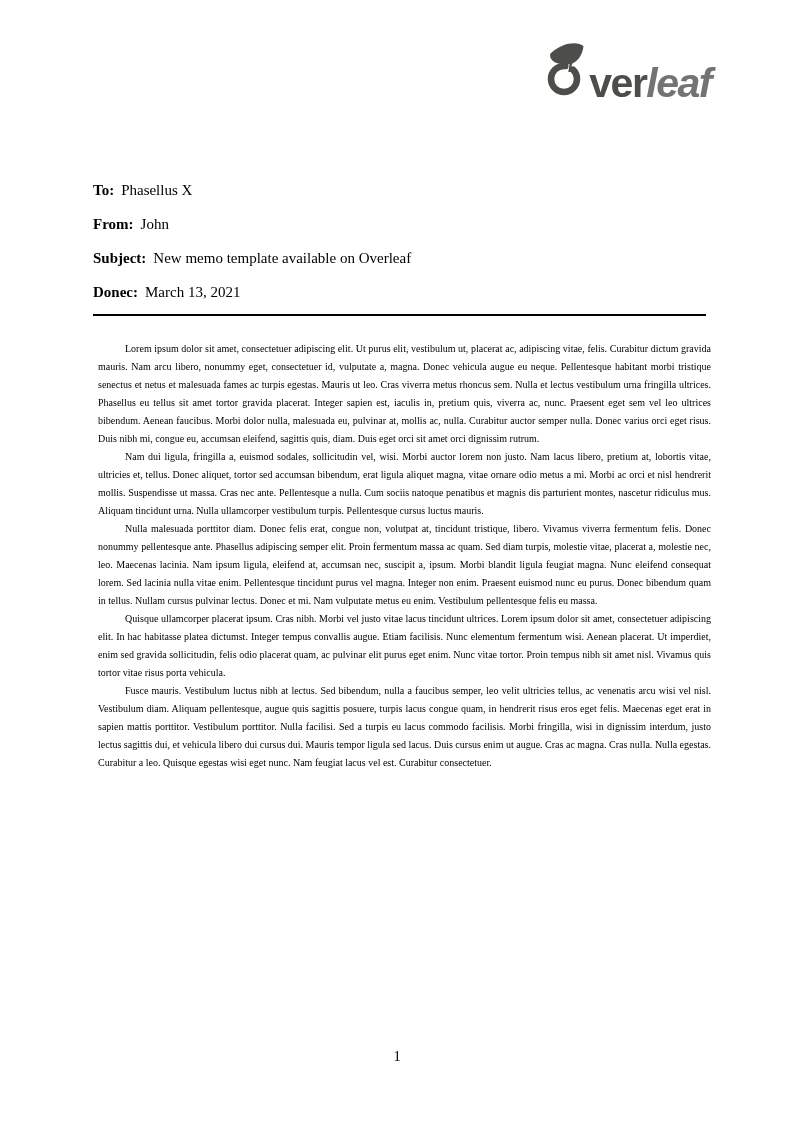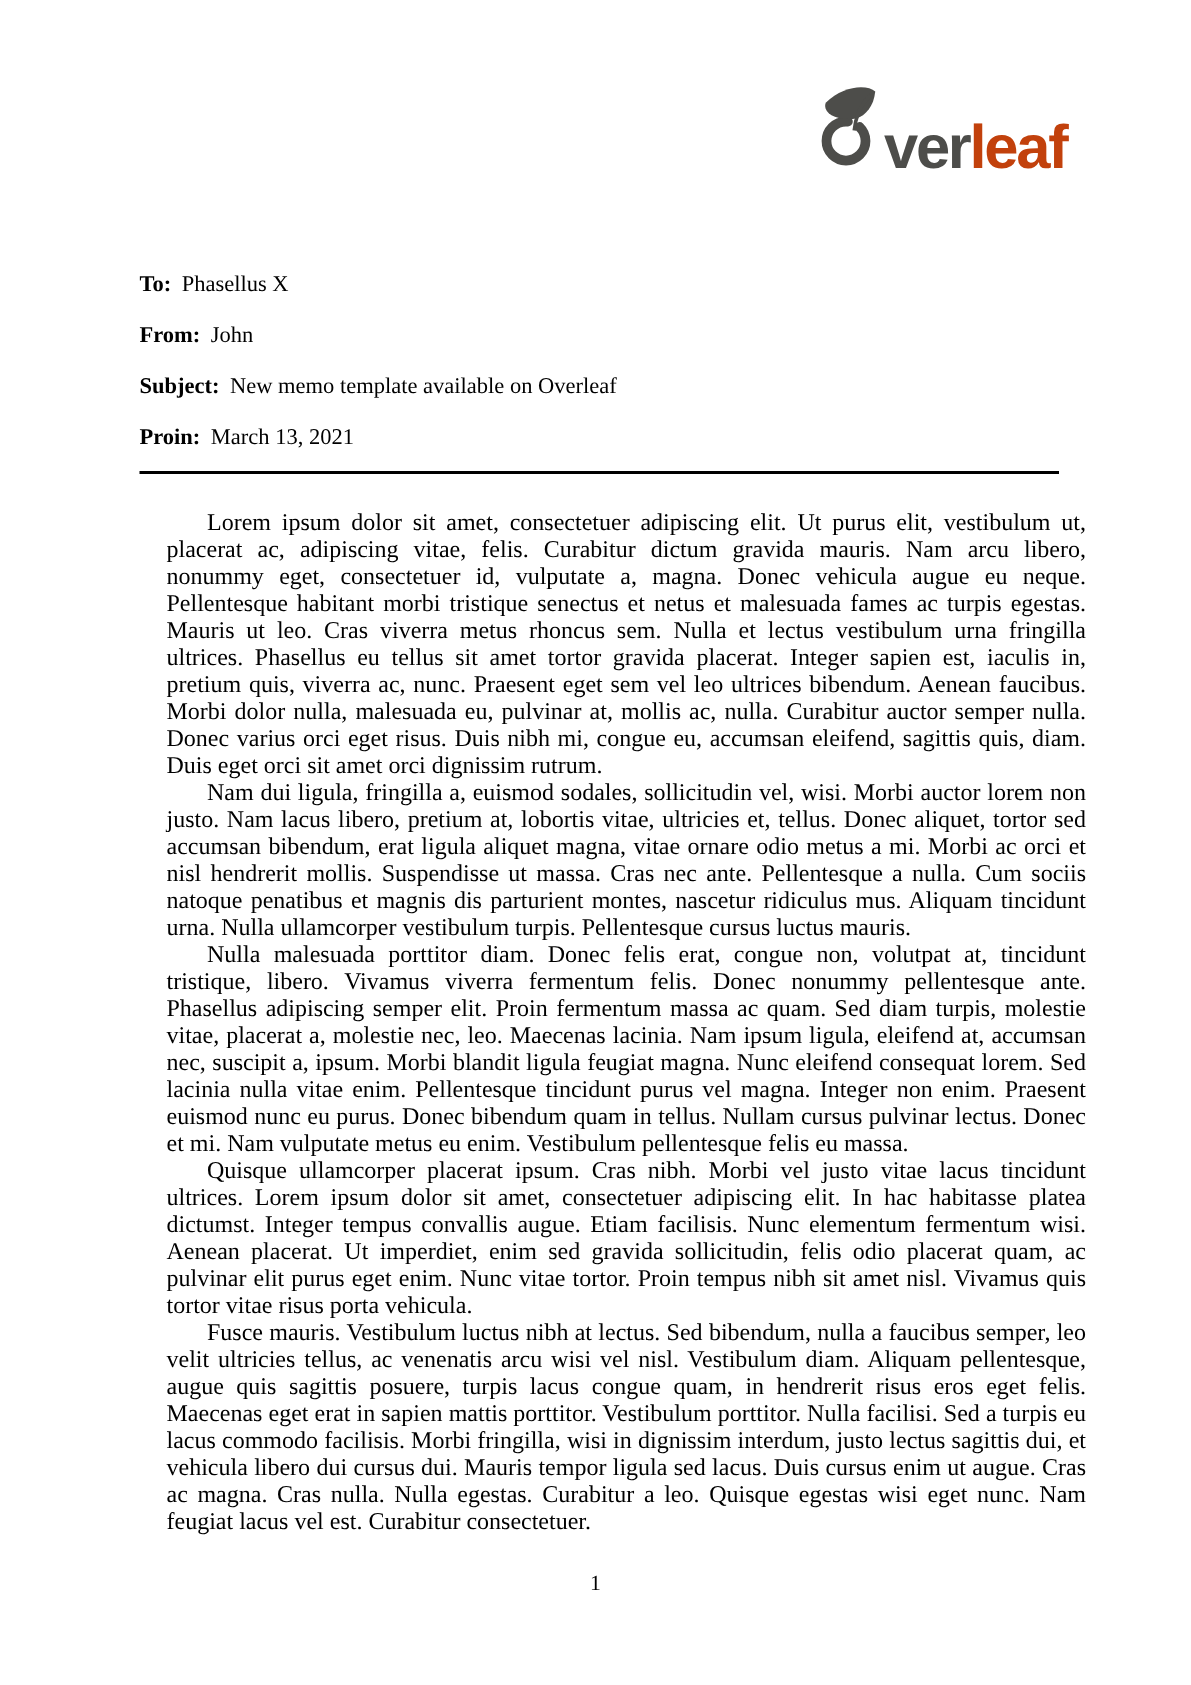--- a/index.html
+++ b/index.html
@@ -3,42 +3,42 @@
 <meta charset="utf-8">
 <style>
   html, body { margin:0; padding:0; background:#ffffff; }
   .page {
     position:relative; width:794px; height:1123px; background:#ffffff;
     font-family:"Liberation Serif", serif; color:#000; overflow:hidden;
     margin:0 auto;
   }
 
   
-  .logo { position:absolute; top:57px; right:83px; display:flex; align-items:flex-end; }
+  .logo { position:absolute; top:42px; right:83px; display:flex; align-items:flex-end; }
   .logo-mark { display:block; margin-right:2px; }
   .logo-text {
     font-family:"Liberation Sans", sans-serif; font-weight:bold;
     font-size:41px; line-height:1; letter-spacing:-1.5px;
     margin-bottom:-8px; white-space:pre;
   }
   .logo-ver  { color:#4d4d4a; }
-  .logo-leaf { color:#c2410c; }
+  .logo-leaf { color:#737373;font-style:italic; }
 
   
   .fields { position:absolute; top:183px; left:93px; right:88px; font-size:15px; }
   .field-row { line-height:15px; margin-bottom:19px; }
   .field-label { font-weight:bold; margin-right:7px; }
 
   
   .rule { position:absolute; top:314px; left:93px; width:613px; height:2px; background:#000; }
 
   
   .body {
-    position:absolute; top:340px; left:111px; width:613px;
-    font-size:16px; line-height:18px; text-align:justify;
+    position:absolute; top:340px; left:98px; width:613px;
+    font-size:10px; line-height:18px; text-align:justify;
   }
   .body p { margin:0; padding:0; text-indent:27px; }
 
   
   .footer { position:absolute; top:1048px; left:0; width:794px; text-align:center; font-size:14.5px; }
 </style>
 </head>
 <body>
 
 <div class="page">
@@ -60,21 +60,21 @@
     <div class="field-row">
       <span class="field-label">To:</span><span>Phasellus X</span>
     </div>
     <div class="field-row">
       <span class="field-label">From:</span><span>John</span>
     </div>
     <div class="field-row">
       <span class="field-label">Subject:</span><span>New memo template available on Overleaf</span>
     </div>
     <div class="field-row">
-      <span class="field-label">Proin:</span><span>March 13, 2021</span>
+      <span class="field-label">Donec:</span><span>March 13, 2021</span>
     </div>
   </div>
 
   <div class="rule"></div>
 
   <div class="body">
     <p>Lorem ipsum dolor sit amet, consectetuer adipiscing elit. Ut purus elit, vestibulum ut, placerat ac, adipiscing vitae, felis. Curabitur dictum gravida mauris. Nam arcu libero, nonummy eget, consectetuer id, vulputate a, magna. Donec vehicula augue eu neque. Pellentesque habitant morbi tristique senectus et netus et malesuada fames ac turpis egestas. Mauris ut leo. Cras viverra metus rhoncus sem. Nulla et lectus vestibulum urna fringilla ultrices. Phasellus eu tellus sit amet tortor gravida placerat. Integer sapien est, iaculis in, pretium quis, viverra ac, nunc. Praesent eget sem vel leo ultrices bibendum. Aenean faucibus. Morbi dolor nulla, malesuada eu, pulvinar at, mollis ac, nulla. Curabitur auctor semper nulla. Donec varius orci eget risus. Duis nibh mi, congue eu, accumsan eleifend, sagittis quis, diam. Duis eget orci sit amet orci dignissim rutrum.</p>
     <p>Nam dui ligula, fringilla a, euismod sodales, sollicitudin vel, wisi. Morbi auctor lorem non justo. Nam lacus libero, pretium at, lobortis vitae, ultricies et, tellus. Donec aliquet, tortor sed accumsan bibendum, erat ligula aliquet magna, vitae ornare odio metus a mi. Morbi ac orci et nisl hendrerit mollis. Suspendisse ut massa. Cras nec ante. Pellentesque a nulla. Cum sociis natoque penatibus et magnis dis parturient montes, nascetur ridiculus mus. Aliquam tincidunt urna. Nulla ullamcorper vestibulum turpis. Pellentesque cursus luctus mauris.</p>
     <p>Nulla malesuada porttitor diam. Donec felis erat, congue non, volutpat at, tincidunt tristique, libero. Vivamus viverra fermentum felis. Donec nonummy pellentesque ante. Phasellus adipiscing semper elit. Proin fermentum massa ac quam. Sed diam turpis, molestie vitae, placerat a, molestie nec, leo. Maecenas lacinia. Nam ipsum ligula, eleifend at, accumsan nec, suscipit a, ipsum. Morbi blandit ligula feugiat magna. Nunc eleifend consequat lorem. Sed lacinia nulla vitae enim. Pellentesque tincidunt purus vel magna. Integer non enim. Praesent euismod nunc eu purus. Donec bibendum quam in tellus. Nullam cursus pulvinar lectus. Donec et mi. Nam vulputate metus eu enim. Vestibulum pellentesque felis eu massa.</p>
     <p>Quisque ullamcorper placerat ipsum. Cras nibh. Morbi vel justo vitae lacus tincidunt ultrices. Lorem ipsum dolor sit amet, consectetuer adipiscing elit. In hac habitasse platea dictumst. Integer tempus convallis augue. Etiam facilisis. Nunc elementum fermentum wisi. Aenean placerat. Ut imperdiet, enim sed gravida sollicitudin, felis odio placerat quam, ac pulvinar elit purus eget enim. Nunc vitae tortor. Proin tempus nibh sit amet nisl. Vivamus quis tortor vitae risus porta vehicula.</p>

